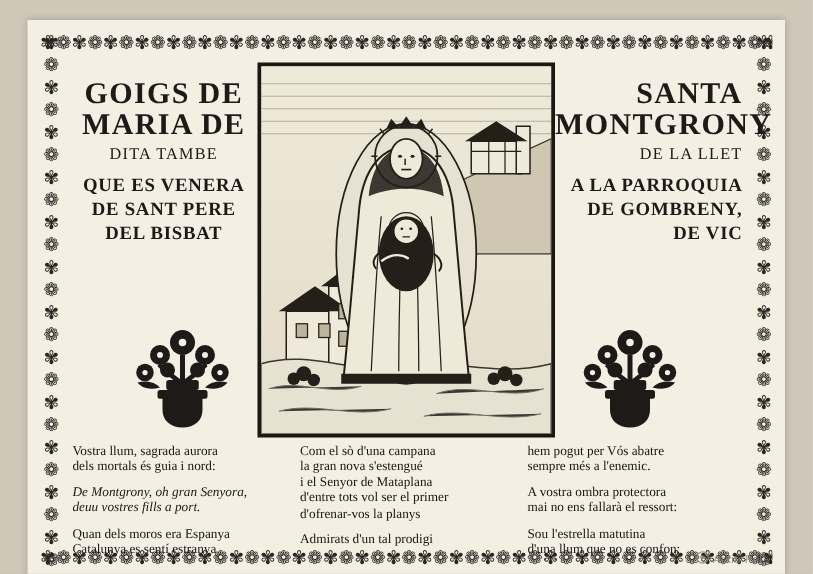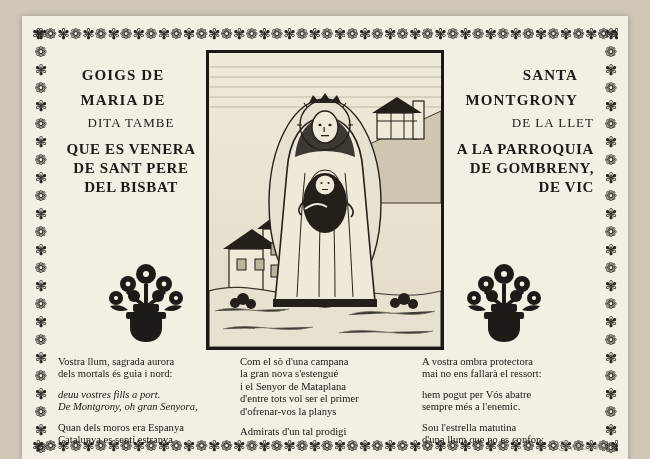--- a/index.html
+++ b/index.html
@@ -65,24 +65,24 @@
   .title-col{
     width:150px;
     padding-top:14px;
     color:#1d1a17;
   }
   .title-col.left{text-align:center;}
   .title-col.right{text-align:right;}
   .t-big{
     font-family:"Liberation Serif", serif;
     font-weight:bold;
-    font-size:15px;
+    font-size:24px;
     letter-spacing:1.1px;
     line-height:23px;
-    margin:0 16px 2px 0;
+    margin:0 0 2px 0;
   }
   .t-small{
     font-size:13px;
     letter-spacing:1px;
     line-height:18px;
     margin:2px 0 8px 0;
   }
   .t-med{
     font-weight:bold;
     font-size:15px;
@@ -354,22 +354,22 @@
       </svg>
     </div>
 
     <div class="verses">
       <div class="vcol">
         <p>
             <span>Vostra llum, sagrada aurora</span>
             <span>dels mortals és guia i nord:</span>
           </p>
         <p class="it">
+            <span>De Montgrony, oh gran Senyora,</span>
             <span>deuu vostres fills a port.</span>
-            <span>De Montgrony, oh gran Senyora,</span>
           </p>
         <p>
             <span>Quan dels moros era Espanya</span>
             <span>Catalunya es sentí estranya</span>
           </p>
       </div>
 
       <div class="vcol">
         <p>
             <span>Com el sò d'una campana</span>
@@ -378,26 +378,26 @@
             <span>d'entre tots vol ser el primer</span>
             <span>d'ofrenar-vos la planys</span>
           </p>
         <p>
             <span>Admirats d'un tal prodigi</span>
           </p>
       </div>
 
       <div class="vcol">
         <p>
+            <span>hem pogut per Vós abatre</span>
+            <span>sempre més a l'enemic.</span>
+          </p>
+        <p>
             <span>A vostra ombra protectora</span>
             <span>mai no ens fallarà el ressort:</span>
-          </p>
-        <p>
-            <span>hem pogut per Vós abatre</span>
-            <span>sempre més a l'enemic.</span>
           </p>
         <p>
             <span>Sou l'estrella matutina</span>
             <span>d'una llum que no es confon;</span>
             <span>amb la vostra mà divina</span>
           </p>
       </div>
     </div>
 
     <div class="wm">

